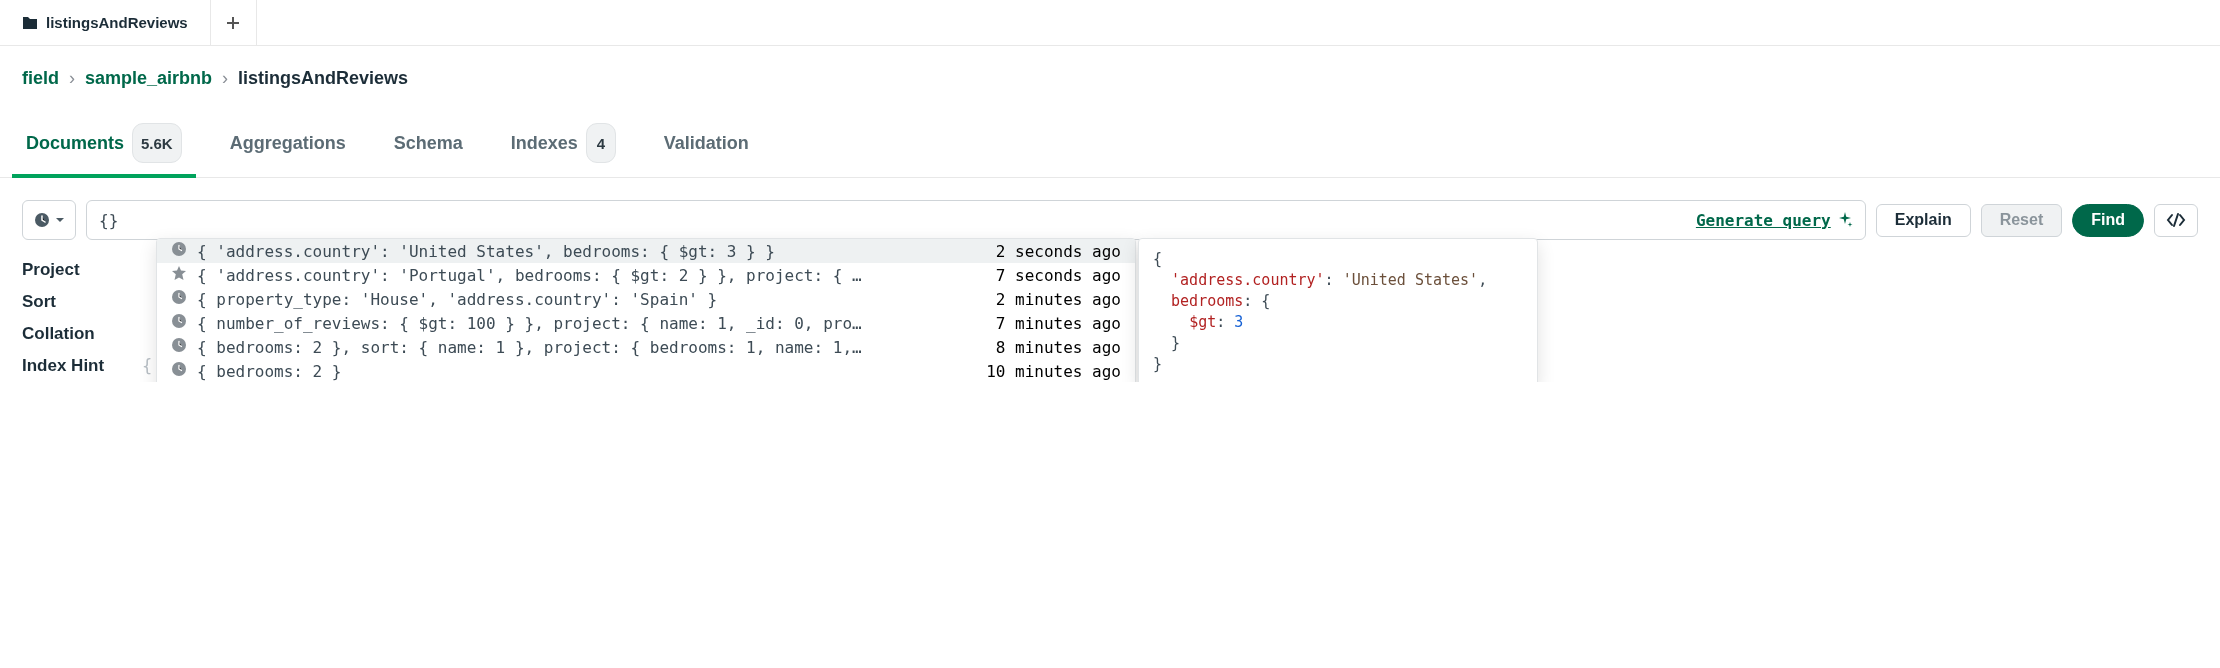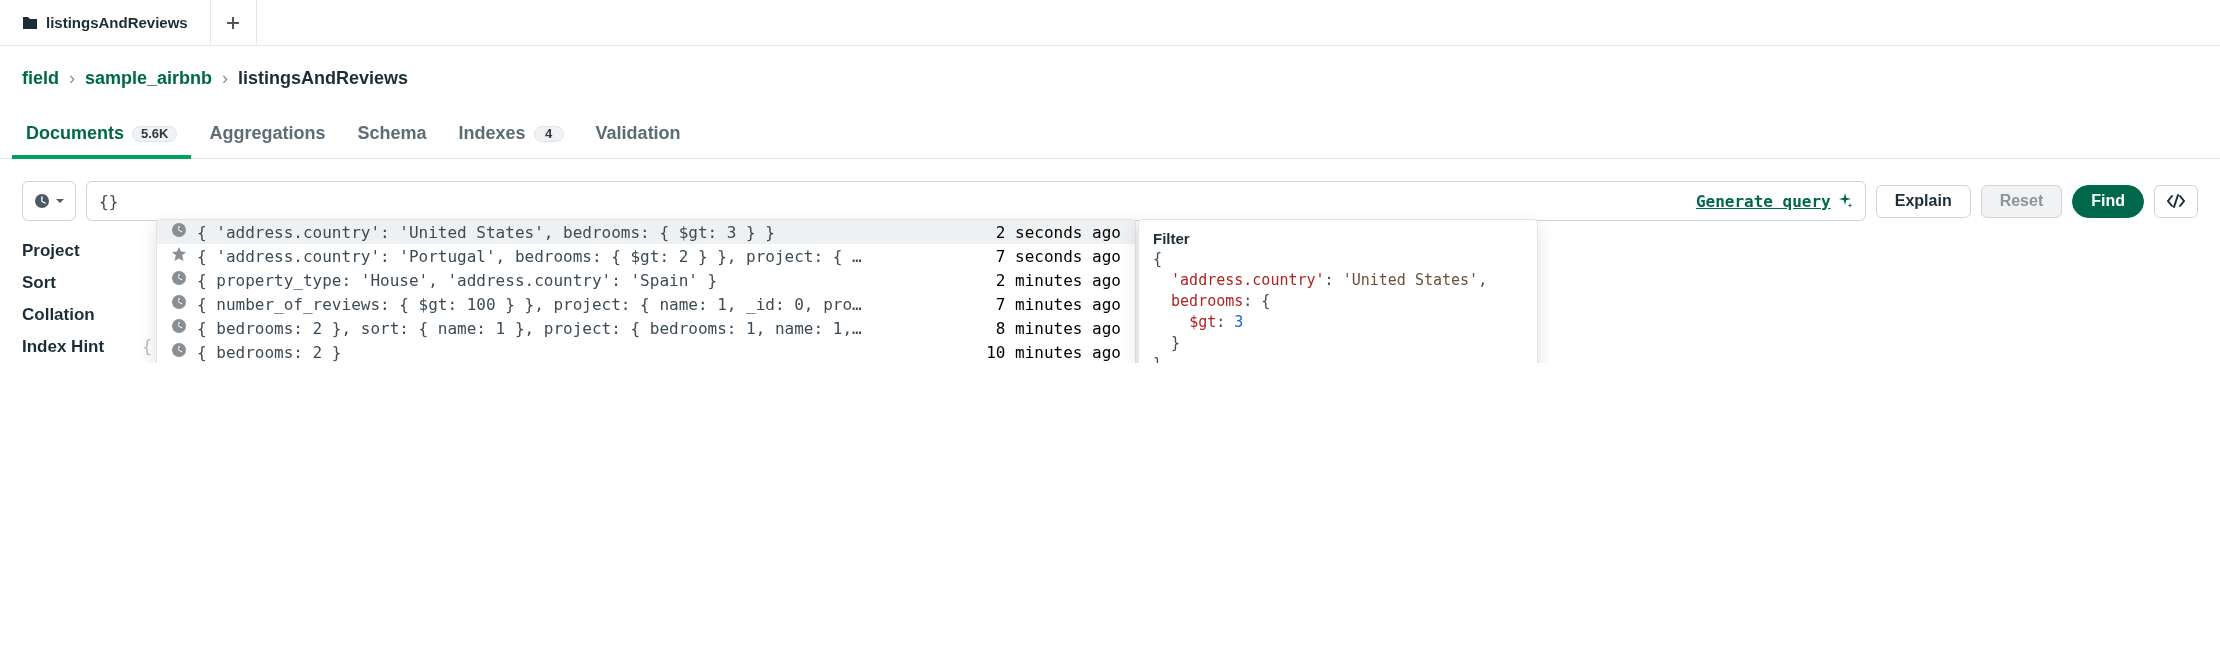--- a/index.html
+++ b/index.html
@@ -47,21 +47,21 @@
     font-size:18px;
   }
   .breadcrumb-row a { color:#00684a; font-weight:700; text-decoration:none; }
   .breadcrumb-row .current { color:#1c2d38; font-weight:700; }
   .breadcrumb-row .sep { color:#8a8f96; }
 
   
   .sub-tabs {
     display:flex;
     align-items:center;
-    gap:24px;
+    gap:40px;
     padding:0 22px;
     border-bottom:1px solid #e8e8e8;
     margin-top:14px;
   }
   .sub-tab {
     display:flex;
     align-items:center;
     gap:8px;
     padding:12px 4px 14px 4px;
     font-size:18px;
@@ -79,27 +79,27 @@
     position:absolute;
     left:-10px; right:-10px; bottom:-1px;
     height:4px;
     background:#00a35c;
   }
   .badge {
     display:inline-flex;
     align-items:center;
     justify-content:center;
     min-width:30px;
-    height:16px;
+    height:40px;
     padding:0 8px;
     border-radius:11px;
     background:#f0f2f3;
     border:1px solid #e1e4e6;
     color:#2d3a42;
-    font-size:13px;
+    font-size:15px;
     font-weight:700;
   }
 
   
   .query-area {
     padding:22px 22px 0 22px;
     position:relative;
   }
   .query-row {
     display:flex;
@@ -372,21 +372,20 @@
         <span class="icon"><svg width="16" height="16" viewBox="0 0 16 16">
             <circle cx="8" cy="8" r="7" fill="#888f95"></circle>
             <path stroke="#fff" stroke-width="1.3" stroke-linecap="round" d="M8 4.5v3.5l2.5 1.5"></path>
           </svg></span>
         <span class="code">{ 'address.country': 'Spain', bedrooms: { $gt: 3 } }</span>
         <span class="time">14 minutes ago</span>
       </div>
     </div>
 
   <div class="preview-card">
-    <div class="title">Filter</div>
 <pre>{
   <span class="tok-key">'address.country'</span>: <span class="tok-str">'United States'</span>,
   <span class="tok-key">bedrooms</span>: {
     <span class="tok-op">$gt</span>: <span class="tok-num">3</span>
   }
 }</pre>
   </div>
 </div>
 
 </body></html>

